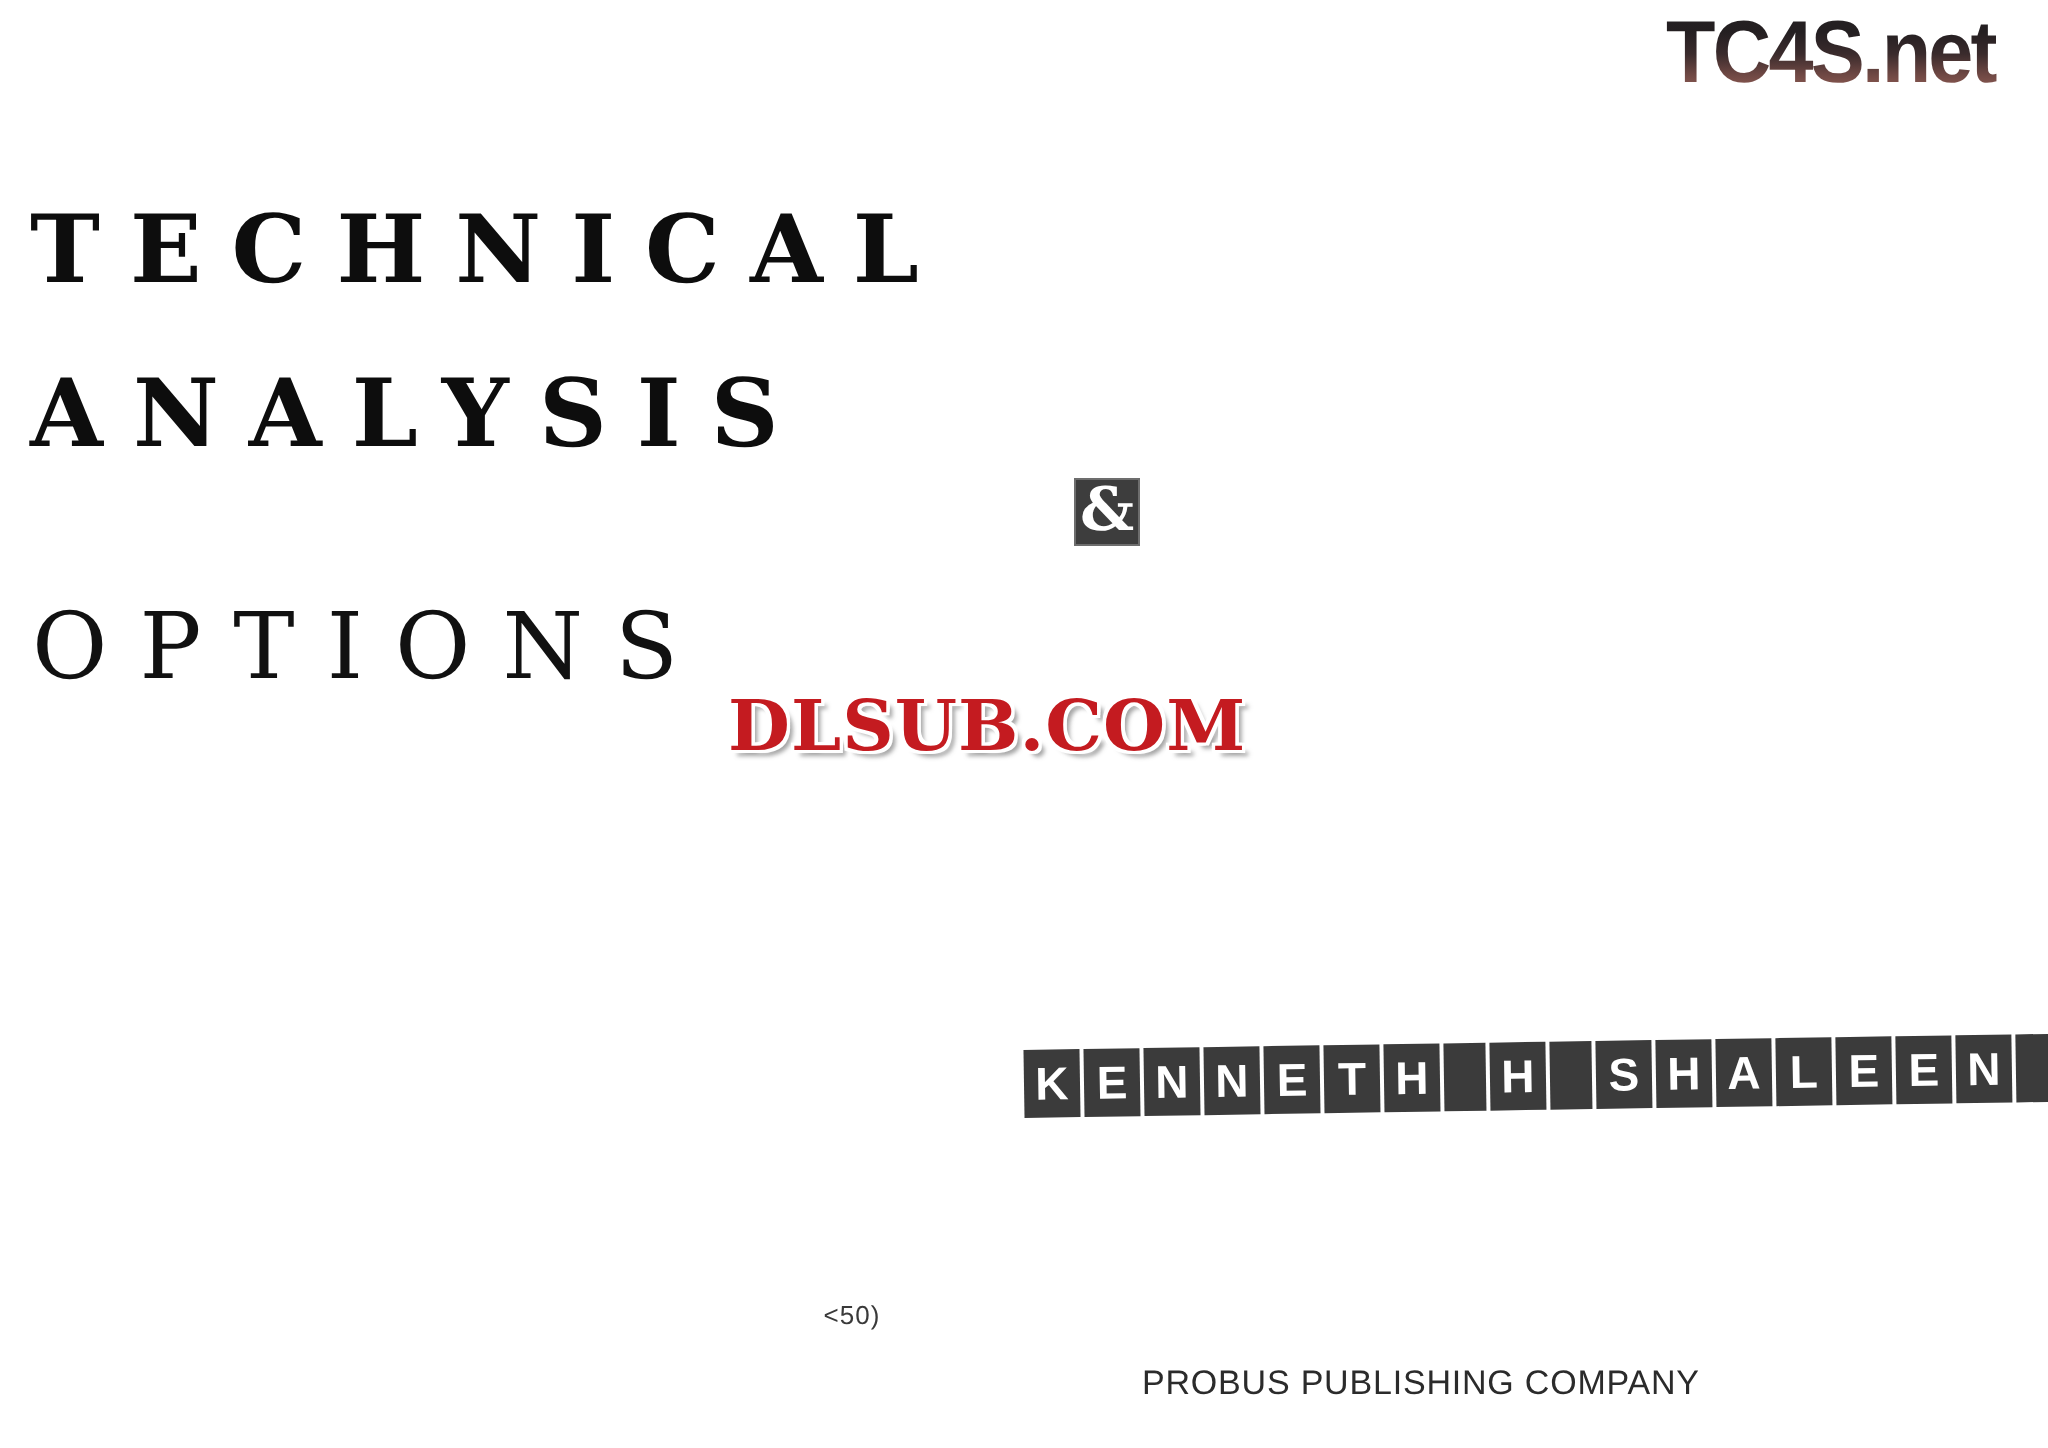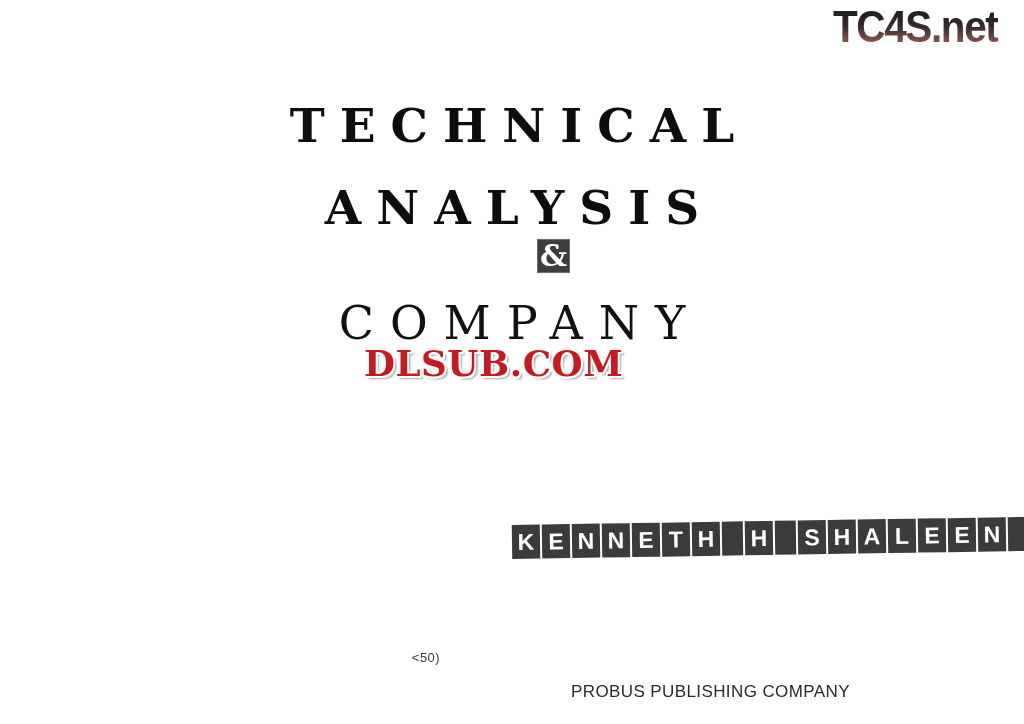--- a/index.html
+++ b/index.html
@@ -52,21 +52,20 @@
     -webkit-text-fill-color: transparent;
     text-shadow: 0 0 1px rgba(255,255,255,0.0);
     filter: drop-shadow(1px 1px 0px rgba(255,255,255,0.85));
   }
 
   
   .title-line {
     position: absolute;
     left: 0;
     width: 1024px;
-    text-align: center;
     white-space: nowrap;
     color: #0d0d0d;
   }
 
   .title-bold {
     font-family: "DejaVu Serif", "Liberation Serif", serif;
     font-weight: bold;
     font-size: 47px;
     line-height: 47px;
     letter-spacing: 15px;
@@ -228,21 +227,21 @@
   <div class="tc4s-wrap">
     <span class="tc4s">TC4S.net</span>
   </div>
 
   <div class="title-line title-bold" id="line-technical">TECHNICAL</div>
 
   <div class="title-line title-bold" id="line-analysis">ANALYSIS</div>
 
   <div class="amp-box">&amp;</div>
 
-  <div class="title-line title-thin" id="line-options">COMPANY</div>
+  <div class="title-line title-thin" id="line-options">OPTIONS</div>
 
   <div class="dlsub-wrap">
     <span class="dlsub">DLSUB.COM</span>
   </div>
 
 
   <div class="author-block" id="author-block">
       <div class="author-tile">K</div>
       <div class="author-tile">E</div>
       <div class="author-tile">N</div>

